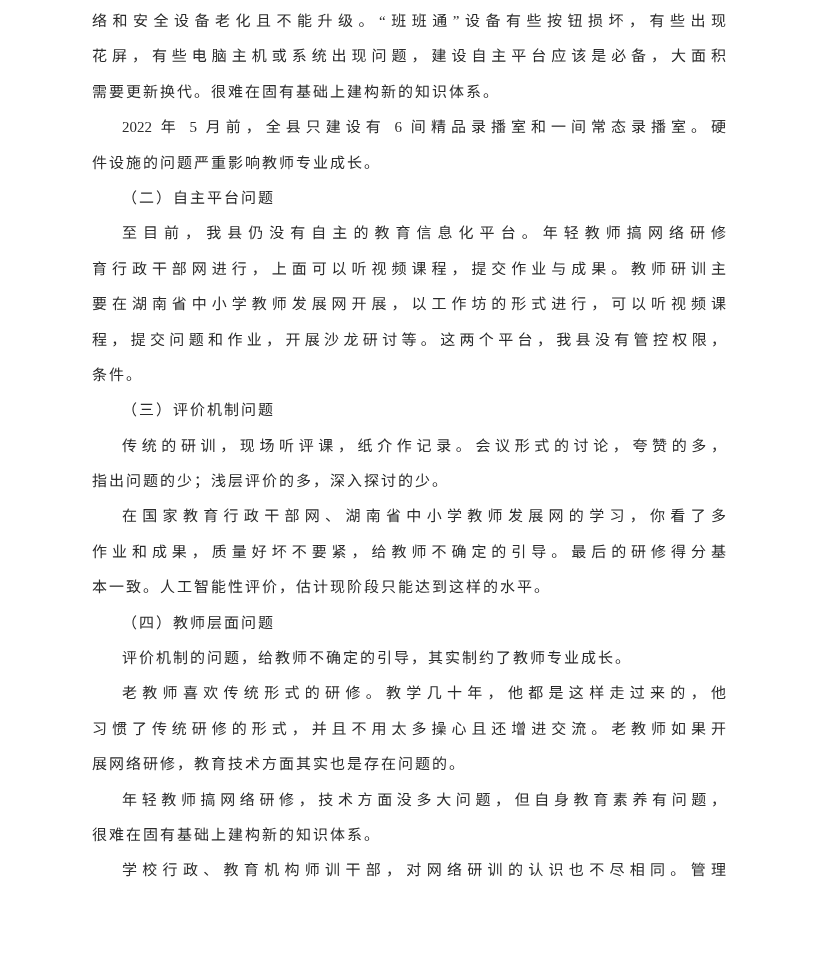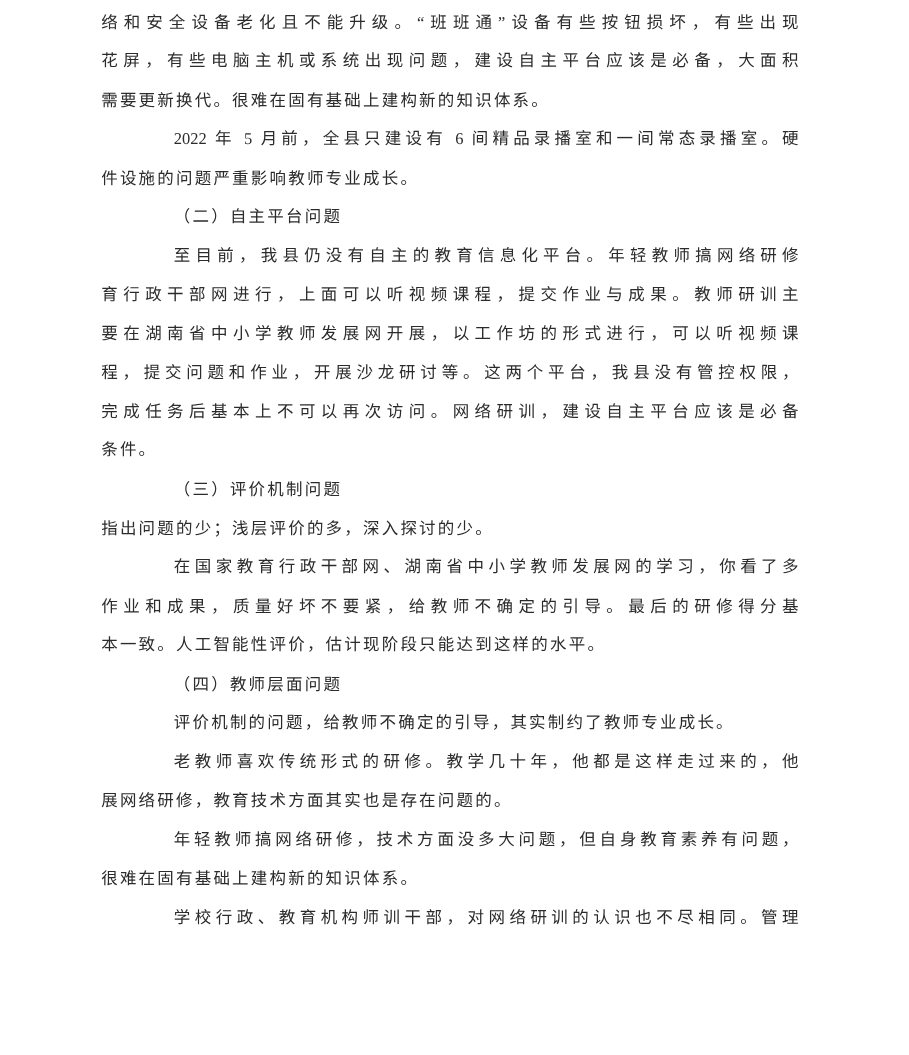--- a/index.html
+++ b/index.html
@@ -34,46 +34,46 @@
   
   .line.fill {
     letter-spacing: normal;
     text-align: justify;
     text-align-last: justify;
     text-justify: inter-character;
   }
   
   .line.indent {
     text-indent: 2em;
-    margin-left: 36px;
   }
 </style>
 </head>
 <body>
 
 <div class="page">
   <div class="text-block">
       <div class="line fill">络和安全设备老化且不能升级。“班班通”设备有些按钮损坏，有些出现</div>
       <div class="line fill">花屏，有些电脑主机或系统出现问题，建设自主平台应该是必备，大面积</div>
       <div class="line">需要更新换代。很难在固有基础上建构新的知识体系。</div>
       <div class="line indent fill">2022 年 5 月前，全县只建设有 6 间精品录播室和一间常态录播室。硬</div>
       <div class="line">件设施的问题严重影响教师专业成长。</div>
       <div class="line indent">（二）自主平台问题</div>
       <div class="line indent fill">至目前，我县仍没有自主的教育信息化平台。年轻教师搞网络研修</div>
       <div class="line fill">育行政干部网进行，上面可以听视频课程，提交作业与成果。教师研训主</div>
       <div class="line fill">要在湖南省中小学教师发展网开展，以工作坊的形式进行，可以听视频课</div>
       <div class="line fill">程，提交问题和作业，开展沙龙研讨等。这两个平台，我县没有管控权限，</div>
-      <div class="line fill">完成任务后基本上不可以再次访问。网络研训，建设自主平台应该是必备</div>
       <div class="line">条件。</div>
       <div class="line indent">（三）评价机制问题</div>
+      <div class="line indent fill">传统的研训，现场听评课，纸介作记录。会议形式的讨论，夸赞的多，</div>
       <div class="line">指出问题的少；浅层评价的多，深入探讨的少。</div>
       <div class="line indent fill">在国家教育行政干部网、湖南省中小学教师发展网的学习，你看了多</div>
       <div class="line fill">作业和成果，质量好坏不要紧，给教师不确定的引导。最后的研修得分基</div>
       <div class="line">本一致。人工智能性评价，估计现阶段只能达到这样的水平。</div>
       <div class="line indent">（四）教师层面问题</div>
       <div class="line indent">评价机制的问题，给教师不确定的引导，其实制约了教师专业成长。</div>
       <div class="line indent fill">老教师喜欢传统形式的研修。教学几十年，他都是这样走过来的，他</div>
+      <div class="line fill">习惯了传统研修的形式，并且不用太多操心且还增进交流。老教师如果开</div>
       <div class="line">展网络研修，教育技术方面其实也是存在问题的。</div>
       <div class="line indent fill">年轻教师搞网络研修，技术方面没多大问题，但自身教育素养有问题，</div>
       <div class="line">很难在固有基础上建构新的知识体系。</div>
       <div class="line indent fill">学校行政、教育机构师训干部，对网络研训的认识也不尽相同。管理</div>
     </div>
 </div>
 
 </body></html>

